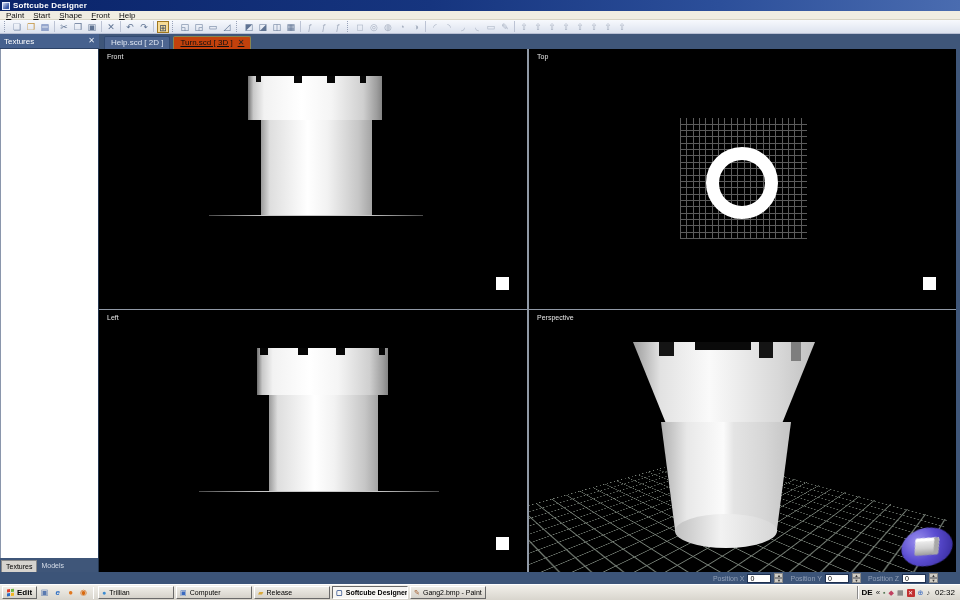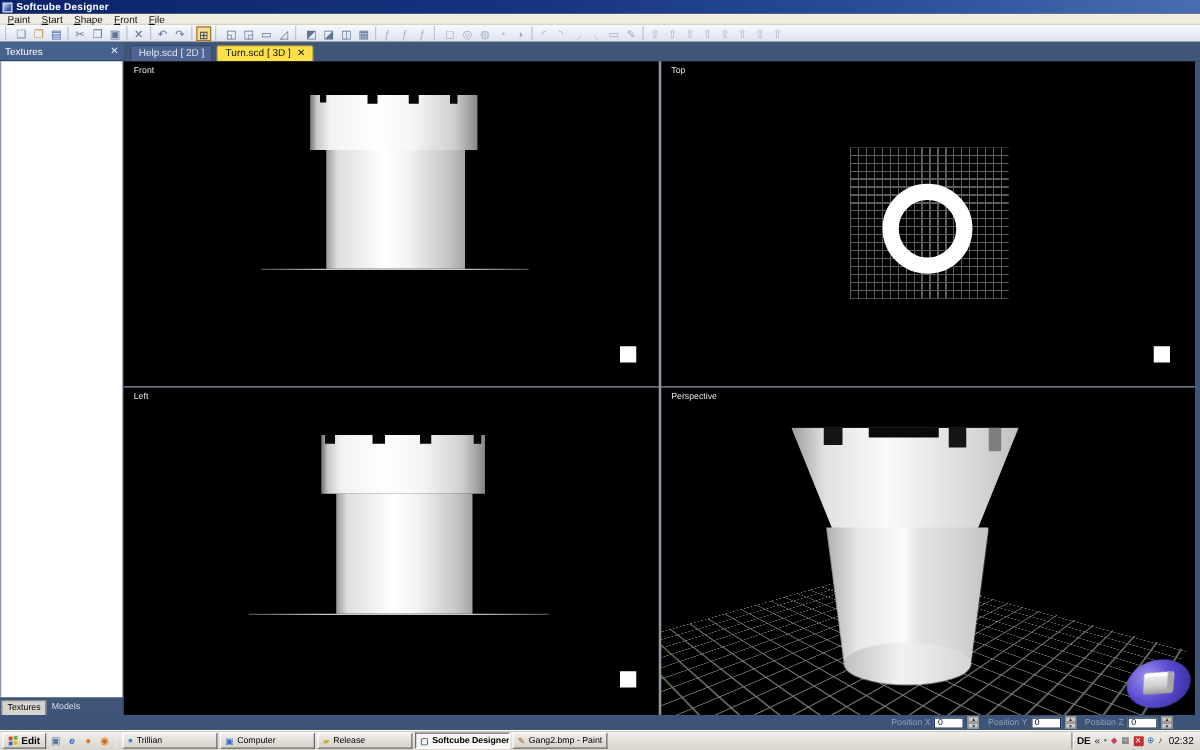--- a/index.html
+++ b/index.html
@@ -30,22 +30,22 @@
   .tb-btn.c-doc { color:#7688a6; }
 
   
   .tabbar { height:15px; background:#3f5679; display:flex; align-items:flex-end; }
   .panel-header { width:99px; height:15px; background:#46618e; border-bottom:1px solid #2c4266; color:#fff;
                   font-size:8px; display:flex; align-items:center; padding:0 4px; flex:0 0 auto; }
   .panel-close { margin-left:auto; color:#e8edf6; font-size:8px; line-height:8px; }
   .doc-tabs { display:flex; align-items:flex-end; margin-left:5px; gap:3px; }
   .doc-tab { height:13px; padding:0 6px; font-size:8px; line-height:12px; border-radius:2px 2px 0 0; white-space:nowrap; }
   .doc-tab.inactive { background:#4d6590; color:#dfe6f2; border:1px solid #324a72; border-bottom:none; }
-  .doc-tab.active { background:#fde047; color:#101010; border:1px solid #8a854e; border-bottom:none;
-                    display:flex; gap:5px; align-items:flex-start; }
+  .doc-tab.active { background:#c2410c; color:#101010; border:1px solid #8a854e; border-bottom:none;
+                    display:flex; gap:5px; align-items:flex-start;text-decoration:underline; }
   .tab-close { font-size:8px; color:#222; }
 
   
   .content { display:flex; height:523px; background:#3f5679; }
   .side-panel { width:99px; display:flex; flex-direction:column; flex:0 0 auto; border-right:1px solid #24364f; }
   .panel-body { flex:1; background:#fff; border-left:1px solid #8a96ac; }
   .panel-tabs { height:14px; background:#3f5679; display:flex; align-items:flex-end; padding-left:1px; gap:0; }
   .panel-tab { height:12px; padding:0 4px; font-size:7px; line-height:11px; white-space:nowrap; }
   .panel-tab.active { background:#d6d3ce; color:#000; border:1px solid #8a8a8a; border-bottom:none; }
   .panel-tab.inactive { color:#d8dfea; }
@@ -159,21 +159,21 @@
 <div class="titlebar">
   <span class="title-icon"></span>
   <span class="title-text">Softcube Designer</span>
 </div>
 
 <div class="menubar">
   <span class="menu-item">Paint</span>
   <span class="menu-item">Start</span>
   <span class="menu-item">Shape</span>
   <span class="menu-item">Front</span>
-  <span class="menu-item">File</span>
+  <span class="menu-item">Help</span>
 </div>
 
 <div class="toolbar" id="toolbar">
     <span class="tb-grip"></span>
     <span class="tb-btn c-doc">❏</span>
     <span class="tb-btn c-folder">❐</span>
     <span class="tb-btn c-save">▤</span>
     <span class="tb-sep"></span>
     <span class="tb-btn">✂</span>
     <span class="tb-btn">❒</span>

